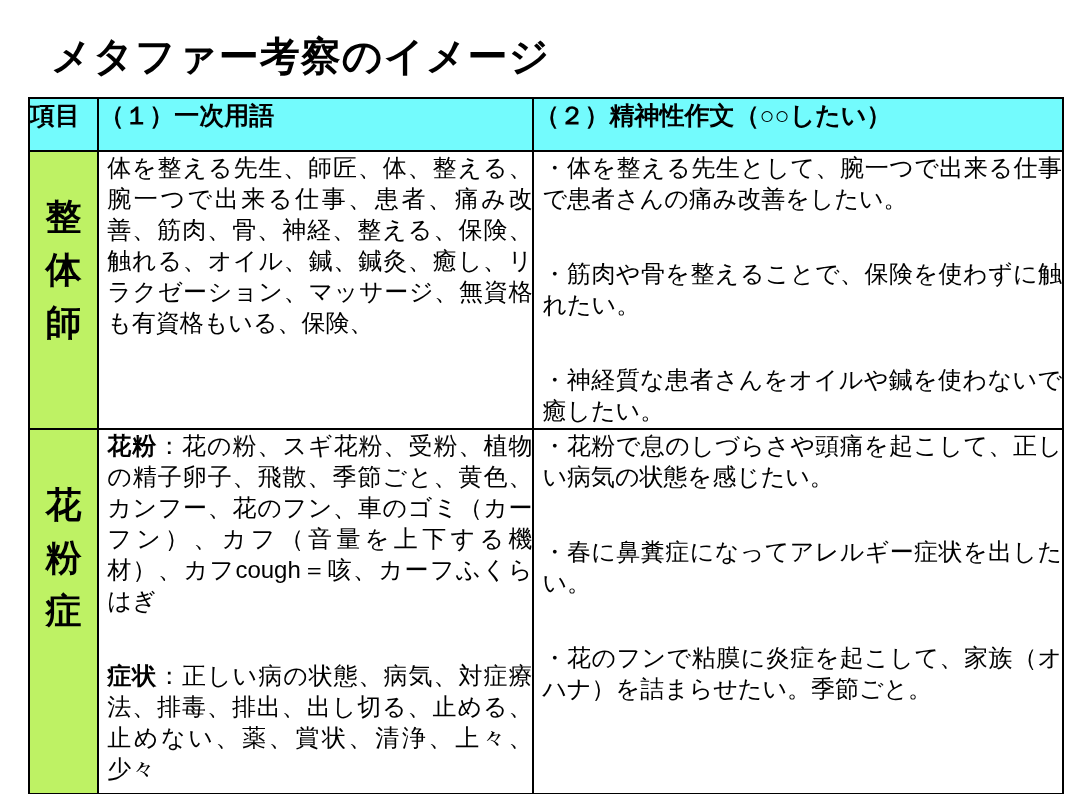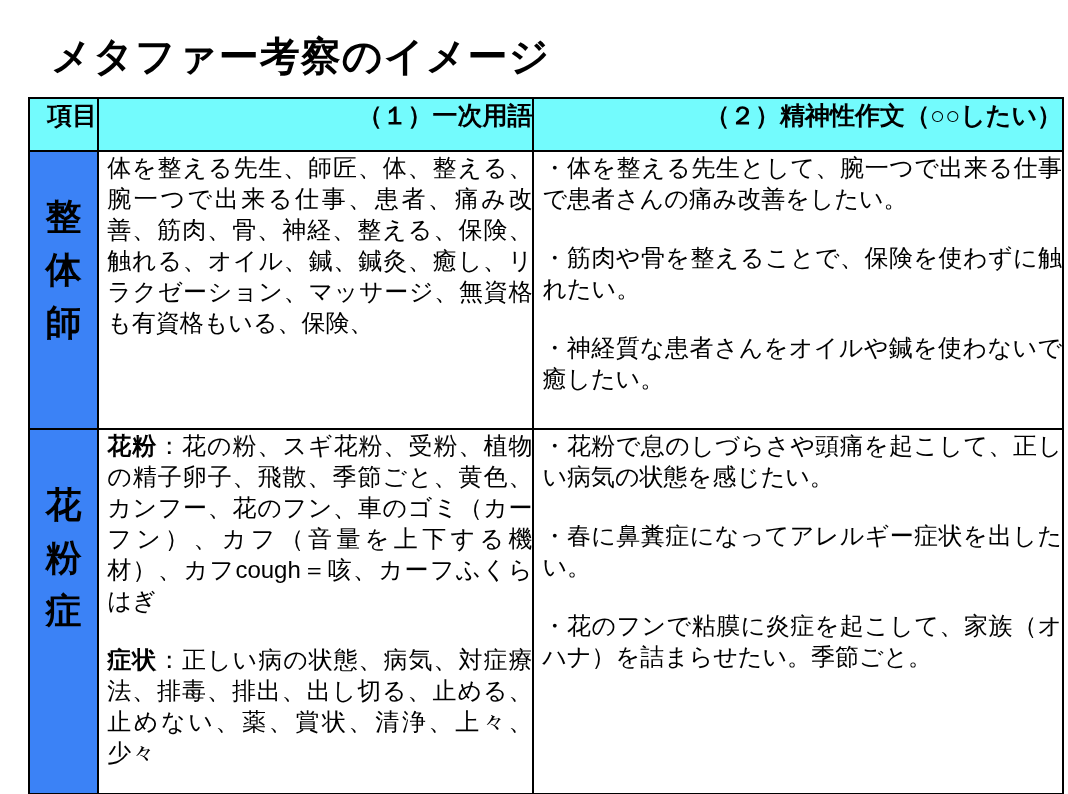--- a/index.html
+++ b/index.html
@@ -39,32 +39,32 @@
     vertical-align: top;
   }
   .col-item    { width: 69px;  }
   .col-primary { width: 434px; }
   .col-mental  { width: 528px; }
 
   thead tr { height: 53px; }
   thead th {
     background: #73fbfd;
     vertical-align: middle;
-    text-align: right;
+    text-align: left;
     font-size: 25px;
     font-weight: bold;
     white-space: nowrap;
   }
   tr.row-seitai { height: 278px; }
   tr.row-kafun  { height: 365px; }
 
   .rowlabel {
     vertical-align: top;
     text-align: center;
-    background: #3b82f6;
+    background: #bef264;
     margin-left: 24px;
   }
   .rowlabel .vtext {
     display: block;
     width: 38px;
     margin: 38px auto 0 auto;
     font-size: 36px;
     font-weight: bold;
     line-height: 53px;
     word-break: break-all;
@@ -76,21 +76,21 @@
     padding: 5px 3px 0 4px;
     font-size: 24px;
     line-height: 31px;
     text-align: justify;
   }
   .cell p {
     margin: 0;
     padding-left: 8px;
   }
   .cell p + p {
-    margin-top: 28px;
+    margin-top: 44px;
   }
   .cell .term {
     font-weight: bold;
   }
 </style>
 </head>
 <body>
 
 <div class="slide">
 

